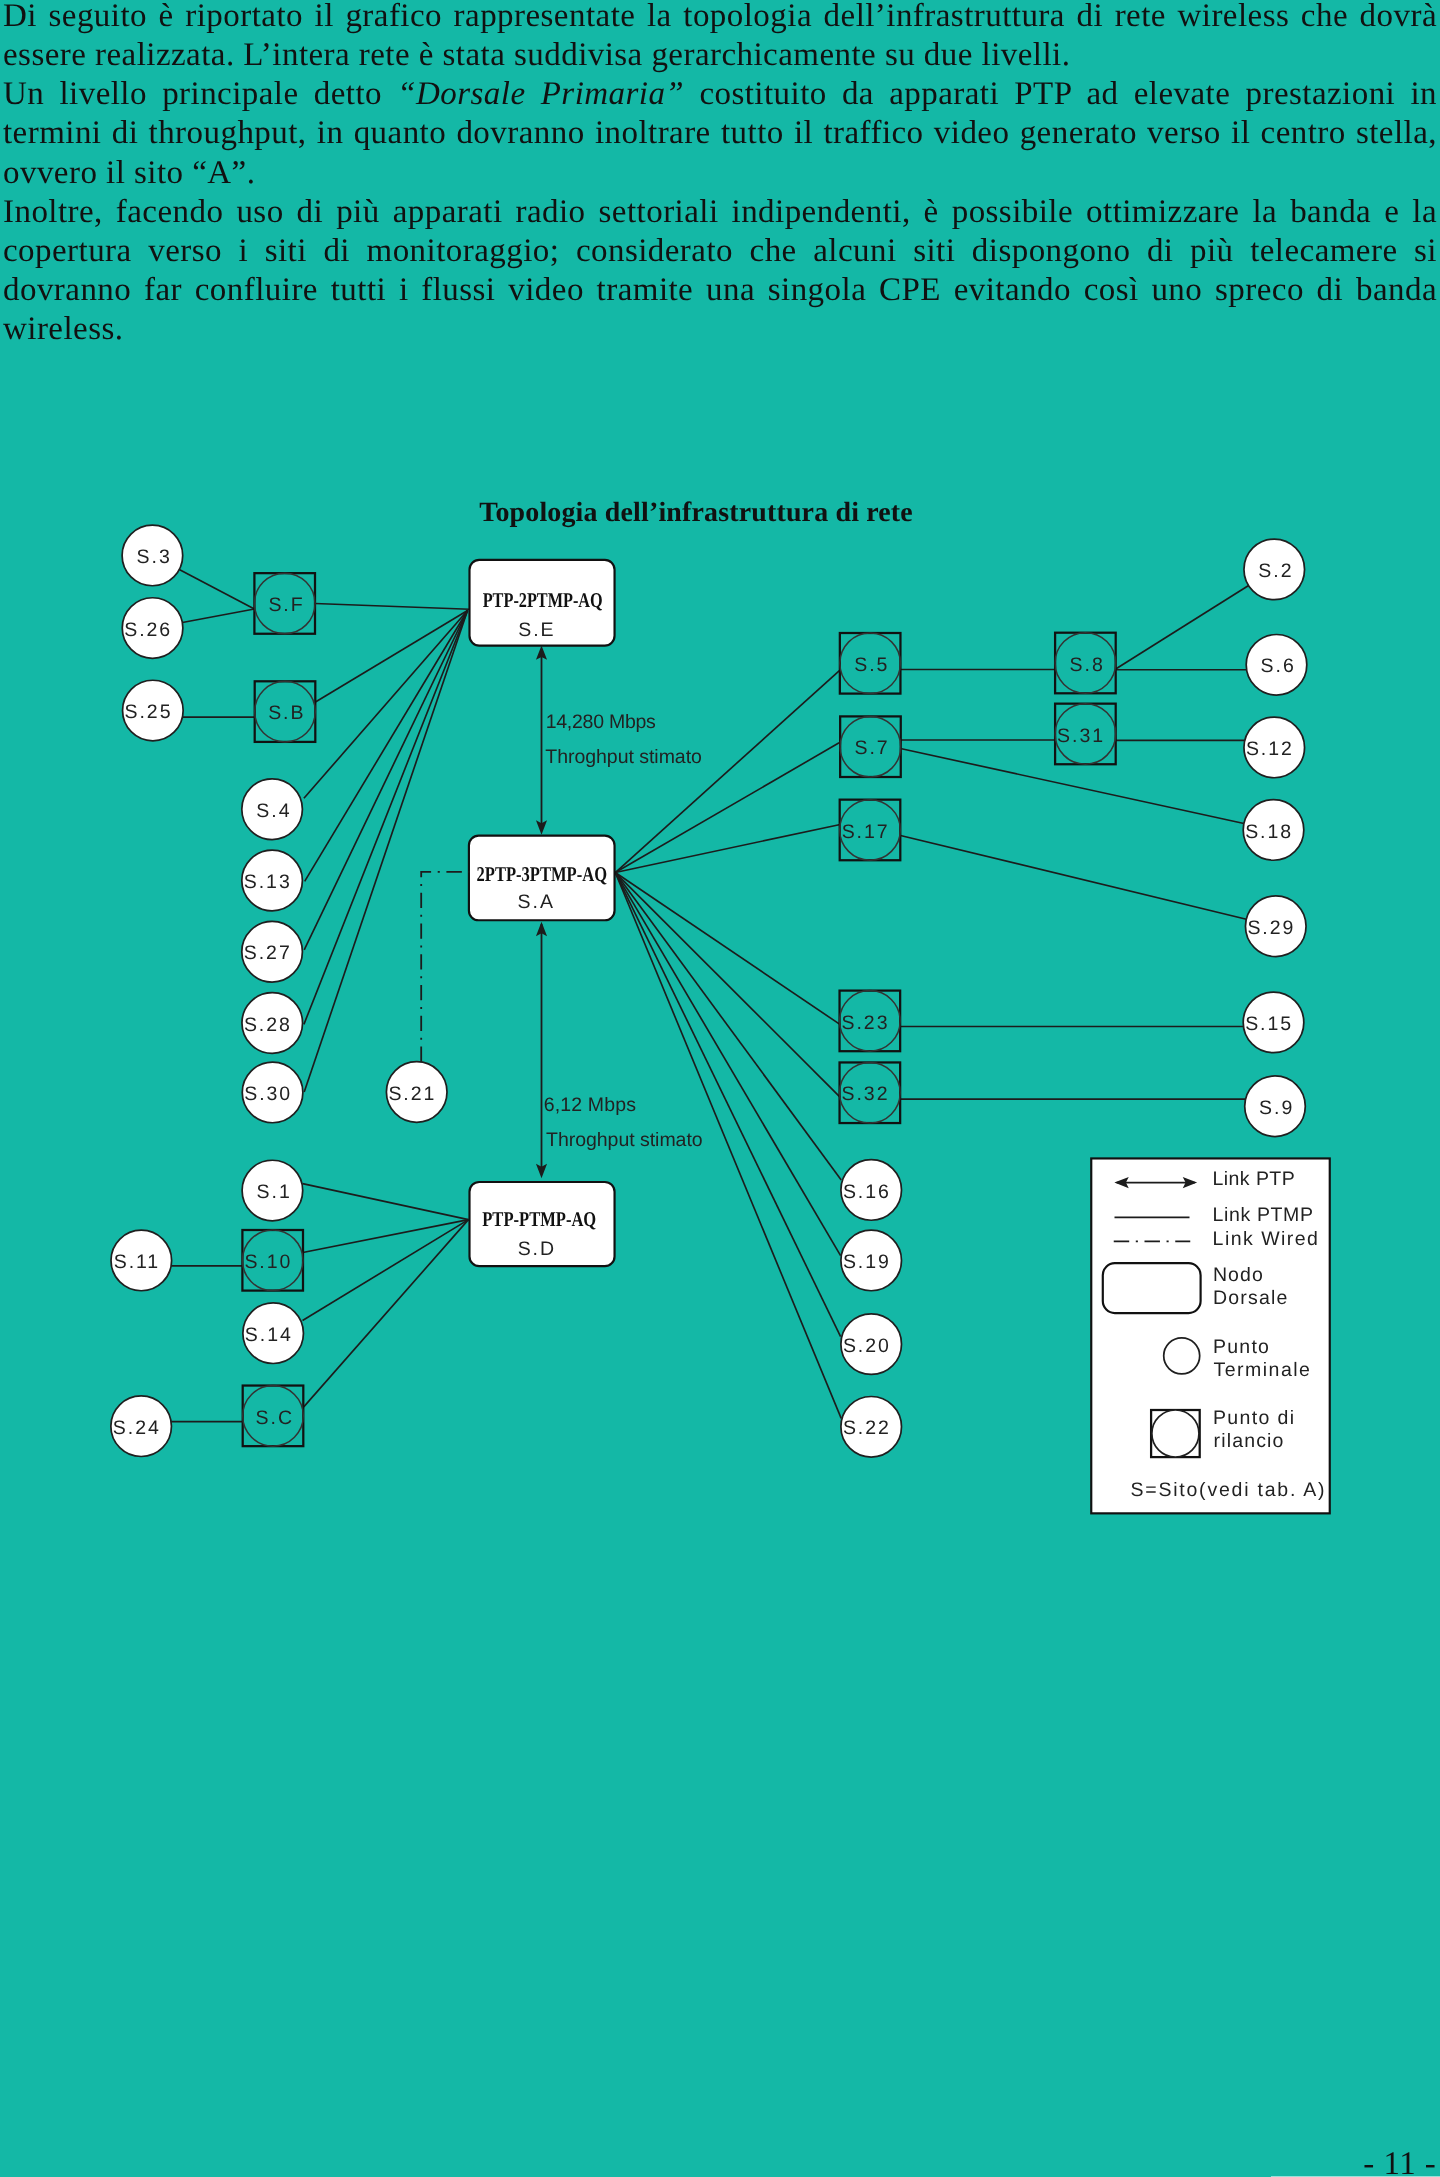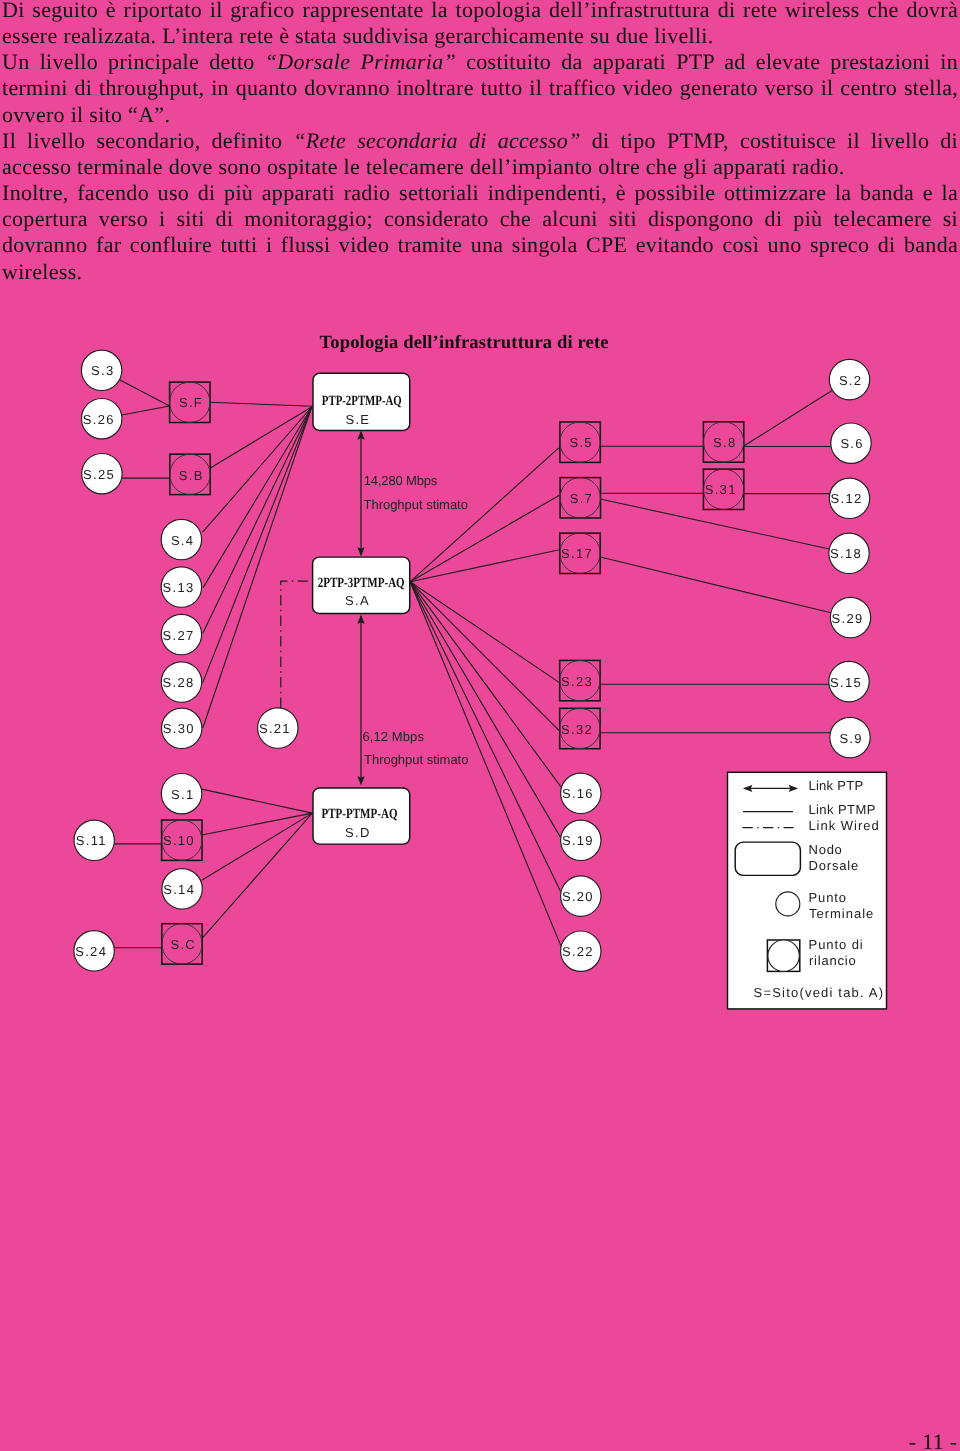--- a/index.html
+++ b/index.html
@@ -1,21 +1,21 @@
 <!DOCTYPE html>
 <html><head>
 <meta charset="utf-8">
 <title>Topologia dell'infrastruttura di rete</title>
 <style>
   html,body{margin:0;padding:0;background:#ffffff;}
   body{width:960px;height:1451px;position:relative;overflow:hidden;
        font-family:"Liberation Serif",serif;color:#000;
        -webkit-font-smoothing:antialiased;
        text-rendering:geometricPrecision;}
-  .page{position:absolute;left:0;top:0;width:960px;height:1451px;background:#ec4899;}
+  .page{position:absolute;left:0;top:0;width:960px;height:1451px;background:#14b8a6;}
   .body-text{position:absolute;left:2px;top:-3.0px;width:956px;letter-spacing:0.3px;
        font-size:22px;line-height:26.15px;text-align:justify;color:#111;}
   .body-text p{margin:0;}
   .bi{font-weight:normal;font-style:italic;}
   .pageno{position:absolute;left:0;top:1429px;width:957.5px;text-align:right;letter-spacing:0.3px;
        font-size:22px;color:#111;}
   svg#fig{position:absolute;left:0;top:0;width:960px;height:1451px;}
   svg#fig .ln{stroke:#1c1c1c;stroke-width:1.1;fill:none;}
   svg#fig .nd{stroke:#1f1f1f;stroke-width:1.15;fill:#ffffff;}
   svg#fig rect.nd{stroke:#111;stroke-width:1.5;fill:none;}
@@ -37,21 +37,20 @@
   svg#fig .lgbox{stroke:#111;stroke-width:1.45;fill:#ffffff;}
 </style>
 </head>
 <body>
 
 <div class="page" data-name="document-page">
 
   <div class="body-text" data-name="body-text-block">
     <p data-name="paragraph-1"><span data-name="paragraph-1-run-1">Di seguito è riportato il grafico rappresentate la topologia dell’infrastruttura di rete wireless che dovrà essere realizzata. L’intera rete è stata suddivisa gerarchicamente su due livelli.</span></p>
     <p data-name="paragraph-2"><span data-name="paragraph-2-run-1">Un livello principale detto </span><span class="bi" data-name="dorsale-primaria-emphasis">“Dorsale Primaria”</span><span data-name="paragraph-2-run-3"> costituito da apparati PTP ad elevate prestazioni in termini di throughput, in quanto dovranno inoltrare tutto il traffico video generato verso il centro stella, ovvero il sito “A”.</span></p>
-    <p data-name="paragraph-3"><span data-name="paragraph-3-run-1">Il livello secondario, definito </span><span class="bi" data-name="rete-secondaria-emphasis">“Rete secondaria di accesso”</span><span data-name="paragraph-3-run-3"> di tipo PTMP, costituisce il livello di accesso terminale dove sono ospitate le telecamere dell’impianto oltre che gli apparati radio.</span></p>
     <p data-name="paragraph-4"><span data-name="paragraph-4-run-1">Inoltre, facendo uso di più apparati radio settoriali indipendenti, è possibile ottimizzare la banda e la copertura verso i siti di monitoraggio; considerato che alcuni siti dispongono di più telecamere si dovranno far confluire tutti i flussi video tramite una singola CPE evitando così uno spreco di banda wireless.</span></p>
   </div>
 
   <svg id="fig" viewBox="0 0 960 1451" data-name="network-topology-figure">
   <text class="figtitle" x="319.5" y="347.6" textLength="289" lengthAdjust="spacing" data-name="figure-title">Topologia dell’infrastruttura di rete</text>
 
   <g data-name="figure-links">
   <line class="ln" data-name="link-se-sb" x1="311.7" y1="407.0" x2="210.3" y2="468.0"></line>
   <line class="ln" data-name="link-se-s4" x1="311.7" y1="407.0" x2="202.6" y2="532.2"></line>
   <line class="ln" data-name="link-se-s13" x1="311.7" y1="407.0" x2="203.1" y2="587.6"></line>

